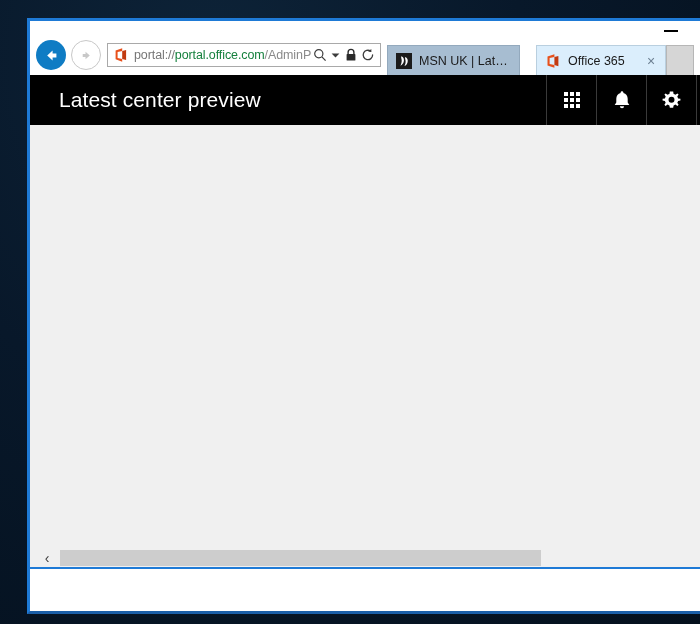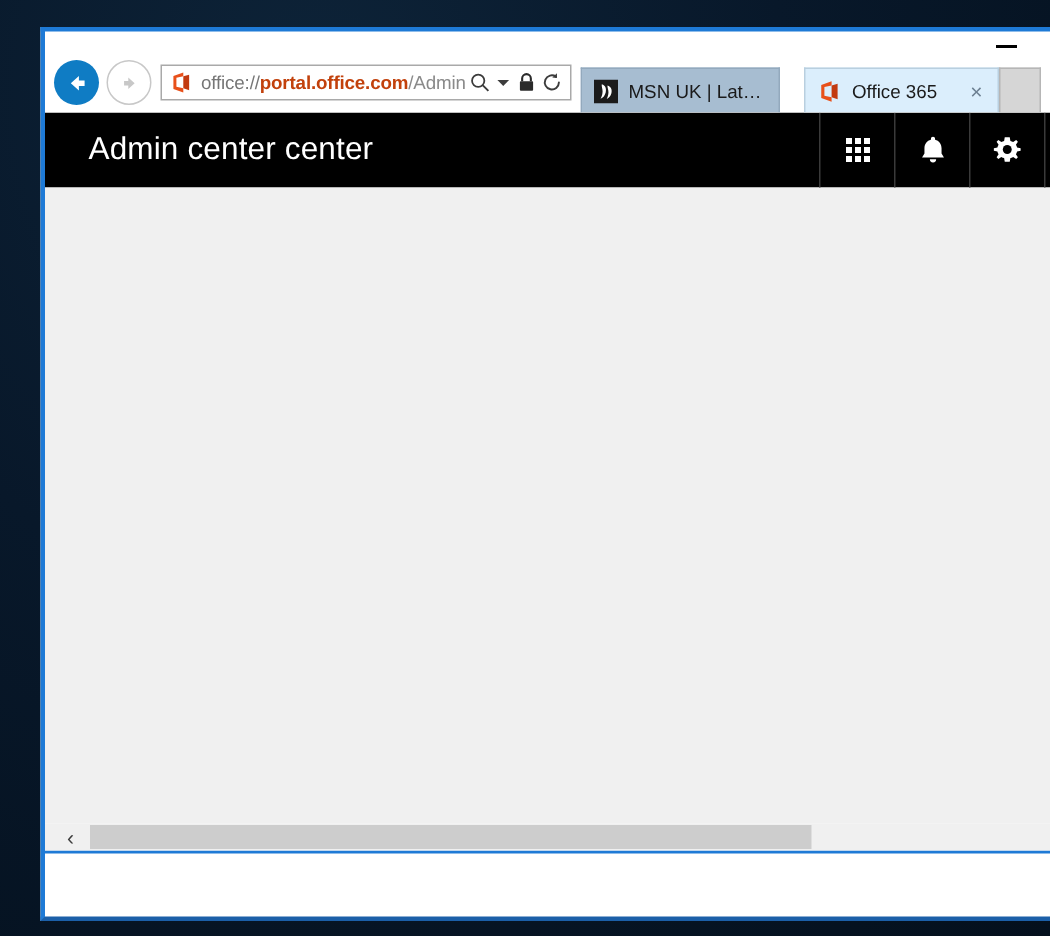--- a/index.html
+++ b/index.html
@@ -114,21 +114,21 @@
     margin: 0 5px 0 2px;
   }
   #url-text {
     flex: 1 1 auto;
     font-size: 12.5px;
     color: #767676;
     white-space: nowrap;
     overflow: hidden;
     letter-spacing: -0.1px;
   }
-  #url-text .host { color: #c2410c; font-weight: bold; margin-top: 32px; }
+  #url-text .host { color: #15803d; font-weight: normal; margin-top: 32px; }
   #url-text .scheme { color: #767676; }
   #url-text .path { color: #8a8a8a; }
 
   .addr-icon {
     flex: 0 0 auto;
     display: flex;
     align-items: center;
     justify-content: center;
     height: 20px;
   }
@@ -309,21 +309,21 @@
       </div>
 
       <div id="address-bar">
         <svg id="site-favicon" viewBox="0 0 16 16">
           <rect x="1" y="1.5" width="12.5" height="13" fill="#ffffff"></rect>
           <path d="M9.2 1.3 L2.6 3.6 L2.6 12.3 L9.2 14.7 L9.2 11.9 L4.6 10.9 L4.6 4.9 L9.2 3.9 Z" fill="#e8501a"></path>
           <path d="M9.2 3.9 L13.1 2.9 L13.1 13.1 L9.2 11.9 Z" fill="#c23a10"></path>
         </svg>
 
         <span id="url-text">
-          <span class="scheme">office://</span><span class="host">portal.office.com</span><span class="path">/AdminPortal/H</span>
+          <span class="scheme">portal://</span><span class="host">portal.office.com</span><span class="path">/AdminPortal/H</span>
         </span>
 
         <span class="addr-icon" id="search-icon-btn">
           <svg width="14" height="14" viewBox="0 0 14 14">
             <circle cx="5.8" cy="5.8" r="4.1" fill="none" stroke="#3c3c3c" stroke-width="1.2"></circle>
             <line x1="8.9" y1="8.9" x2="12.6" y2="12.6" stroke="#3c3c3c" stroke-width="1.3"></line>
           </svg>
         </span>
 
         <span class="addr-icon" id="caret-btn">
@@ -365,21 +365,21 @@
           </svg>
           <span class="tab-title">Office 365</span>
           <span class="tab-close">×</span>
         </div>
 
         <div id="new-tab-spacer"></div>
       </div>
     </div>
 
     <div id="o365-header">
-      <div id="o365-title">Admin center center</div>
+      <div id="o365-title">Latest center preview</div>
 
       <div class="header-icon-btn">
         <svg width="20" height="20" viewBox="0 0 20 20">
           <g fill="#ffffff">
             <rect x="2" y="2" width="4" height="4"></rect>
             <rect x="8" y="2" width="4" height="4"></rect>
             <rect x="14" y="2" width="4" height="4"></rect>
             <rect x="2" y="8" width="4" height="4"></rect>
             <rect x="8" y="8" width="4" height="4"></rect>
             <rect x="14" y="8" width="4" height="4"></rect>

